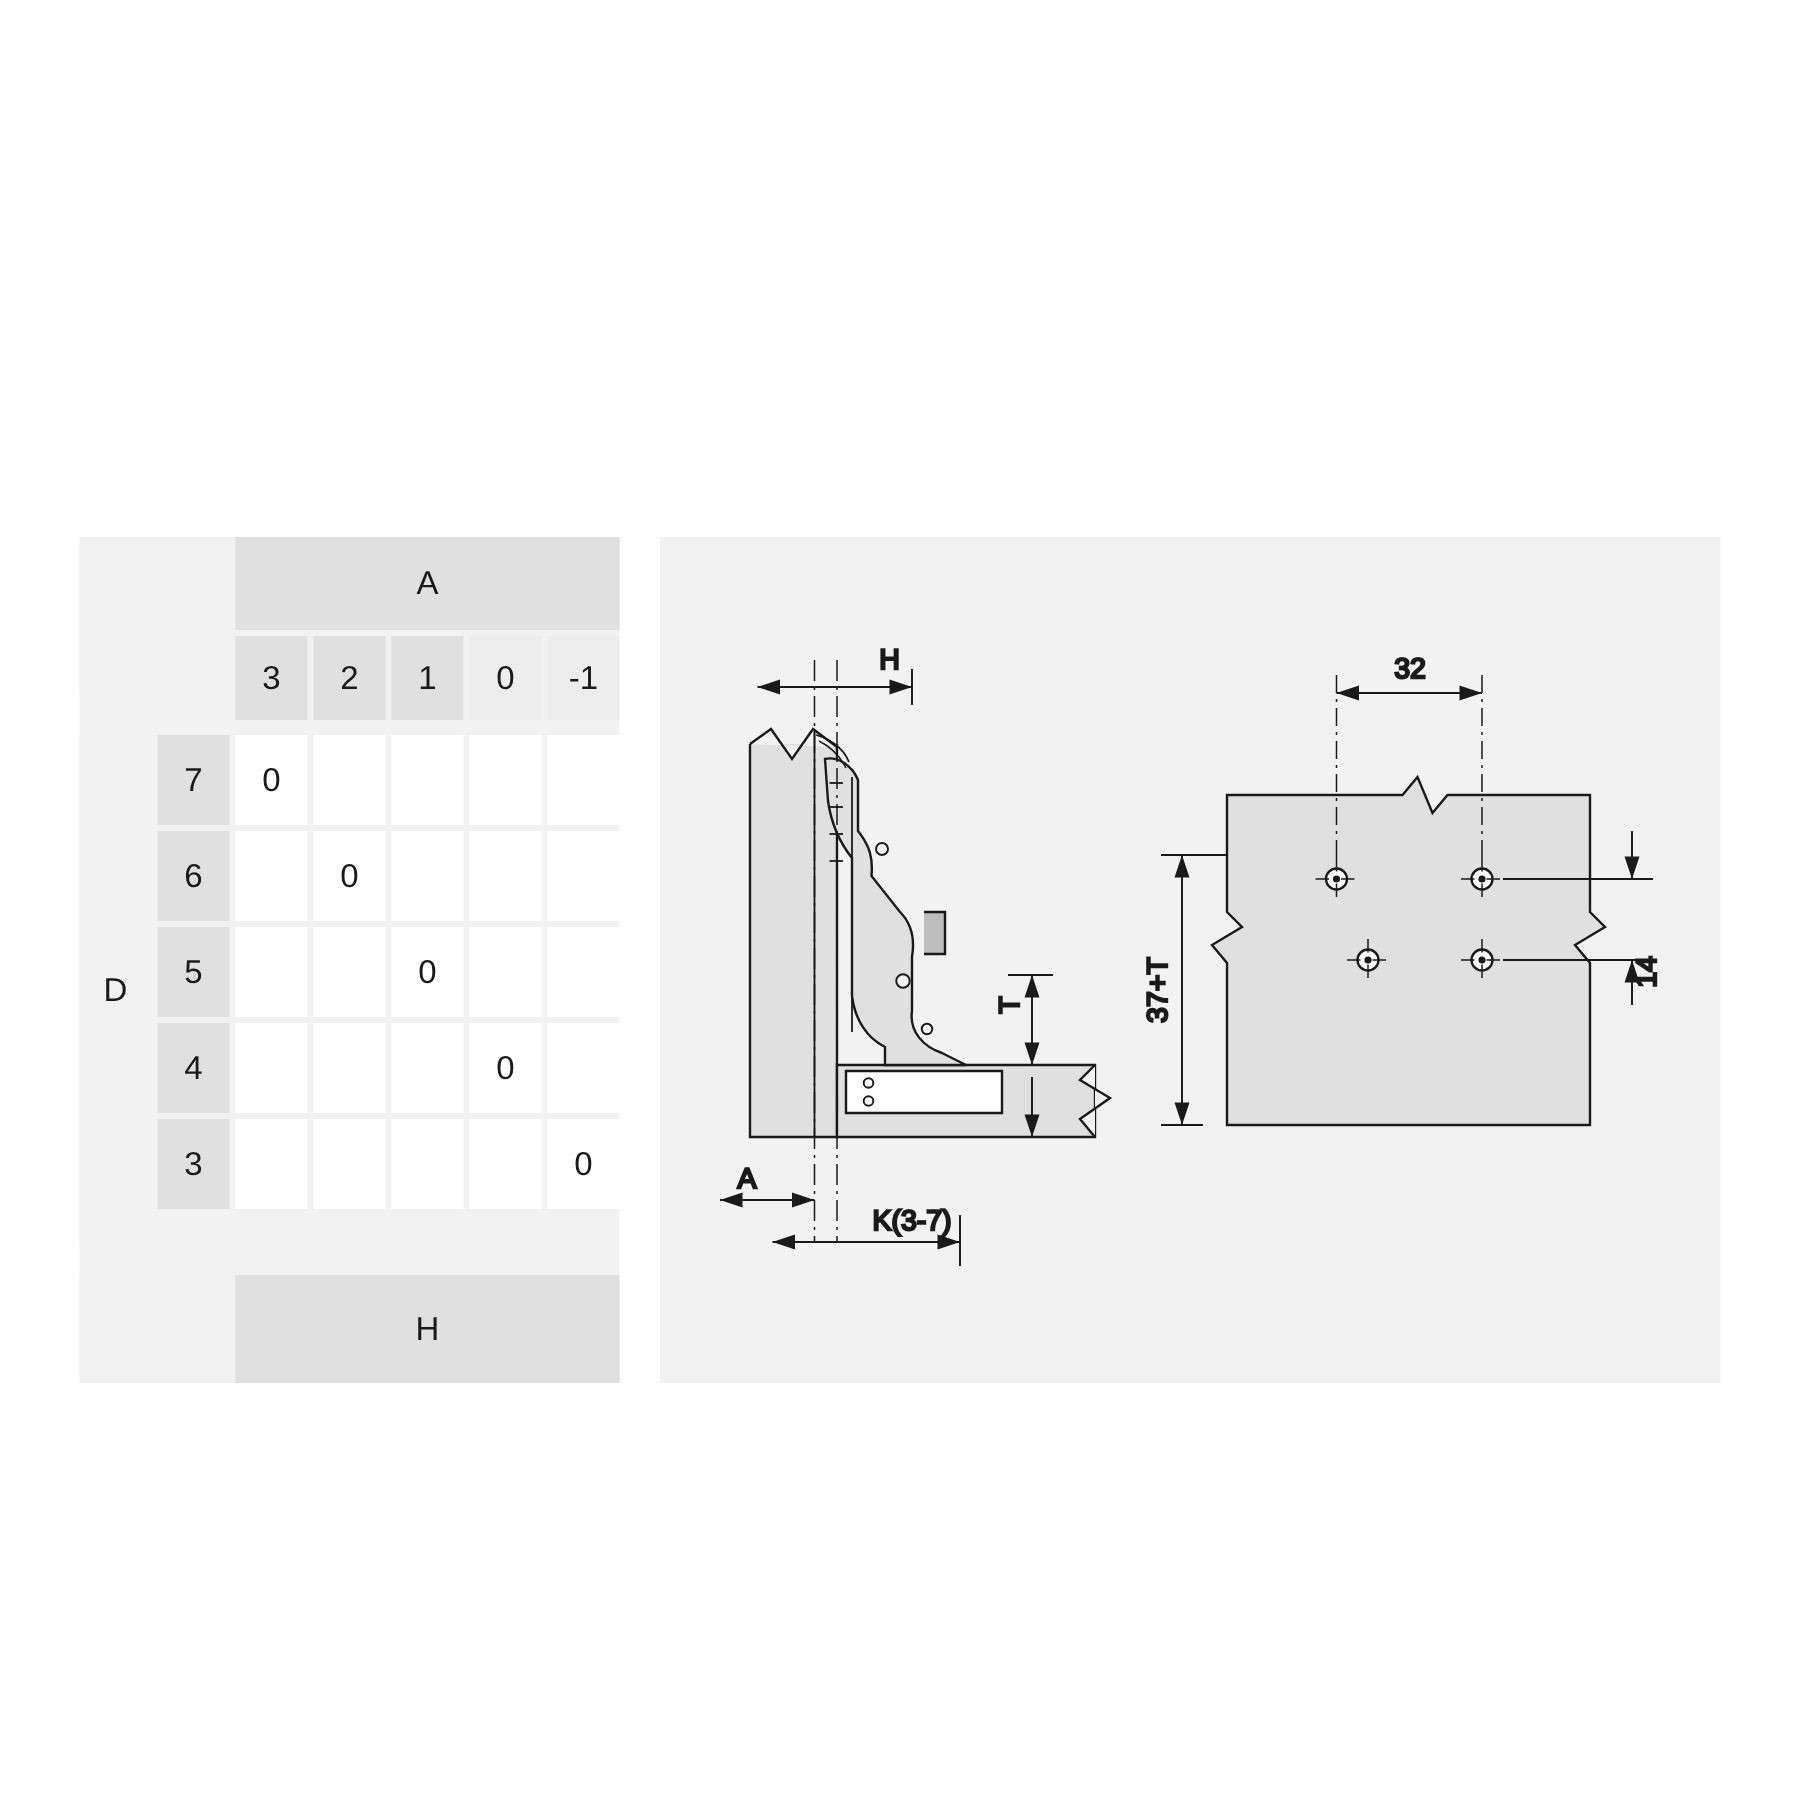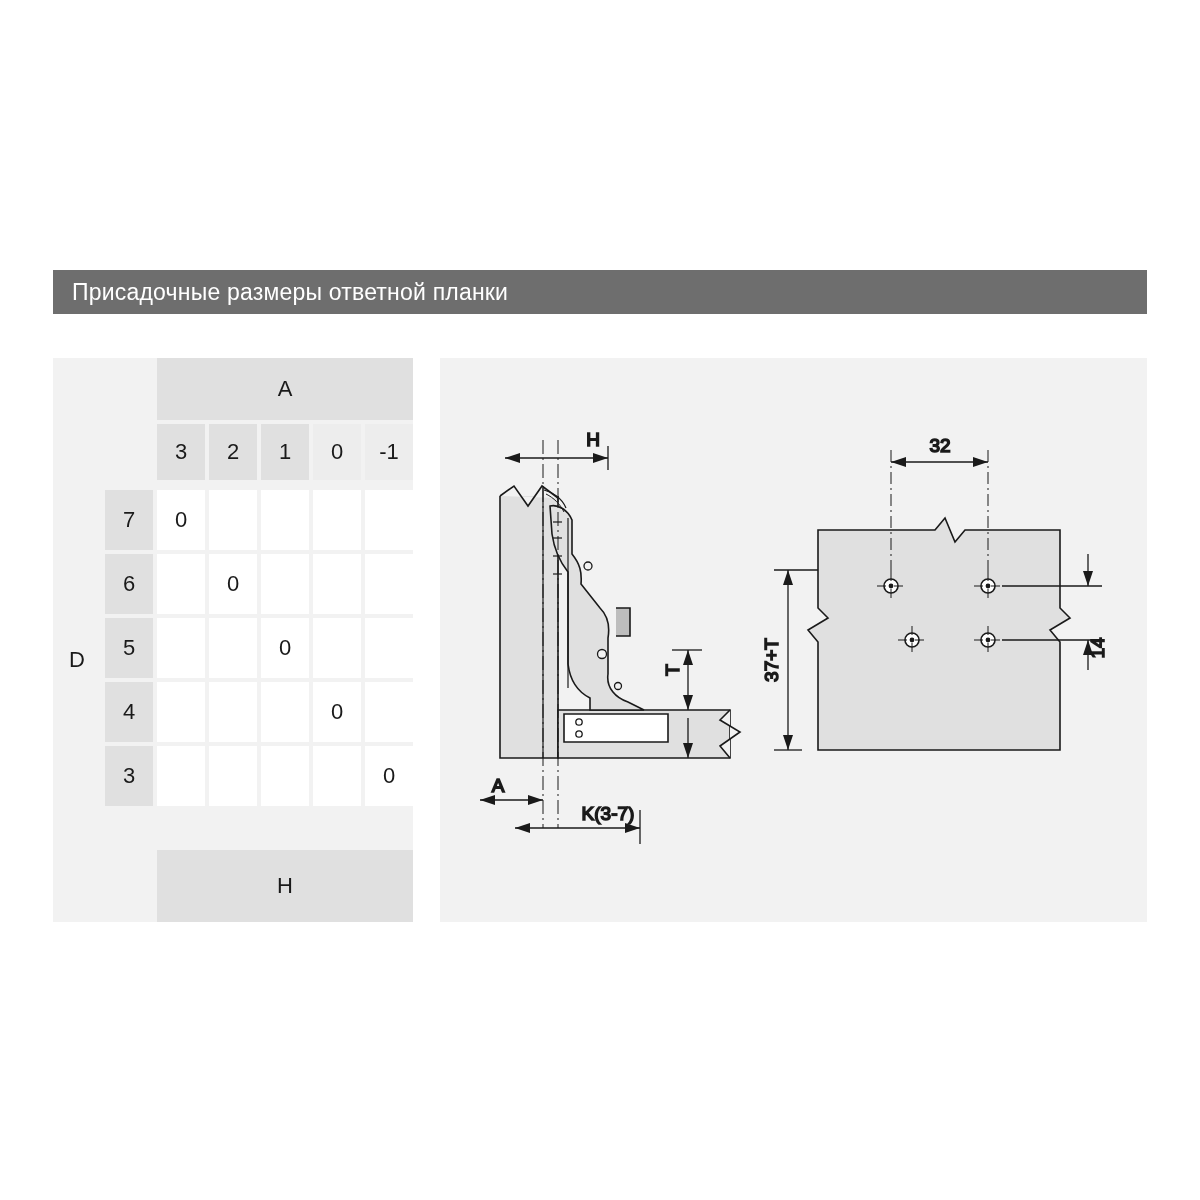--- a/index.html
+++ b/index.html
@@ -80,23 +80,20 @@
     font-family: "Liberation Sans", sans-serif;
     font-size: 19px;
     fill: #1a1a1a;
   }
 </style>
 </head>
 <body>
 
 <div class="page">
 
-  <div class="title-bar">
-    <span class="title-text">Присадочные размеры ответной планки</span>
-  </div>
 
   <div class="table-panel">
 
     <div class="cell f2" style="left:0px; top:0px; width:100px; height:104px;"></div>
 
     <div class="cell grey" style="left:104px; top:0px; width:256px; height:62px;">
       <span>A</span>
     </div>
 
     <div class="cell grey" style="left:104px; top:66px; width:48px; height:56px;">

